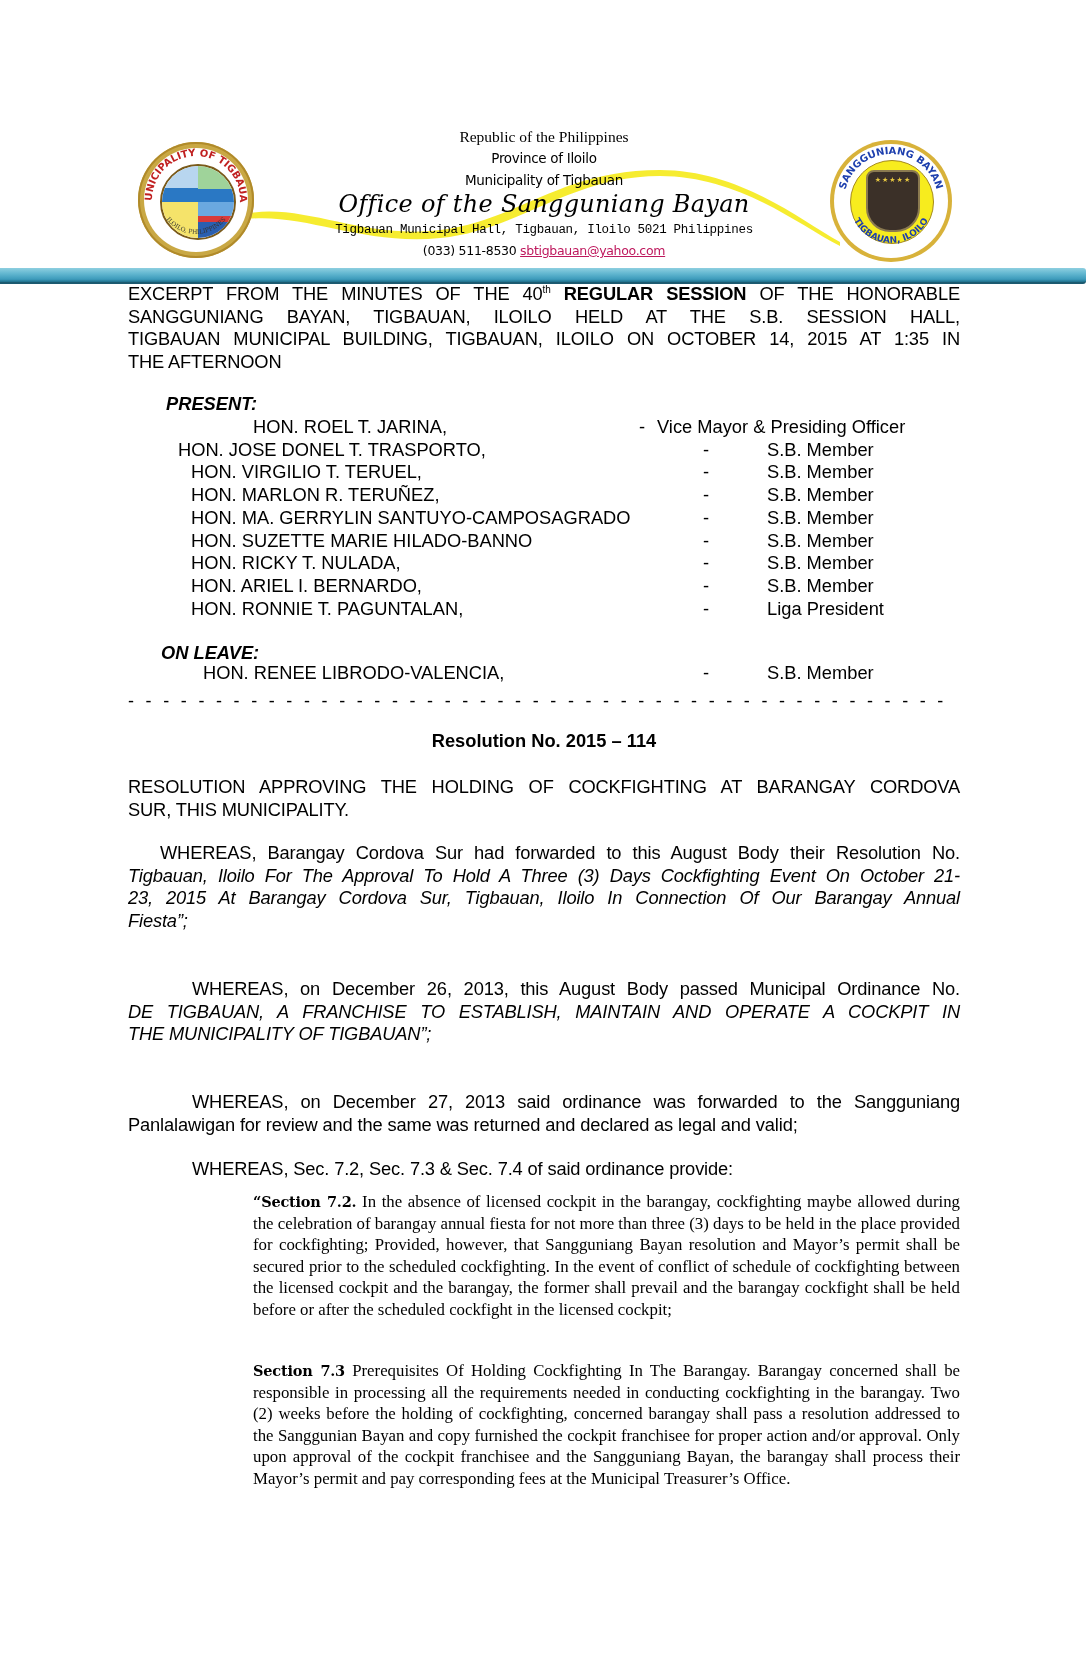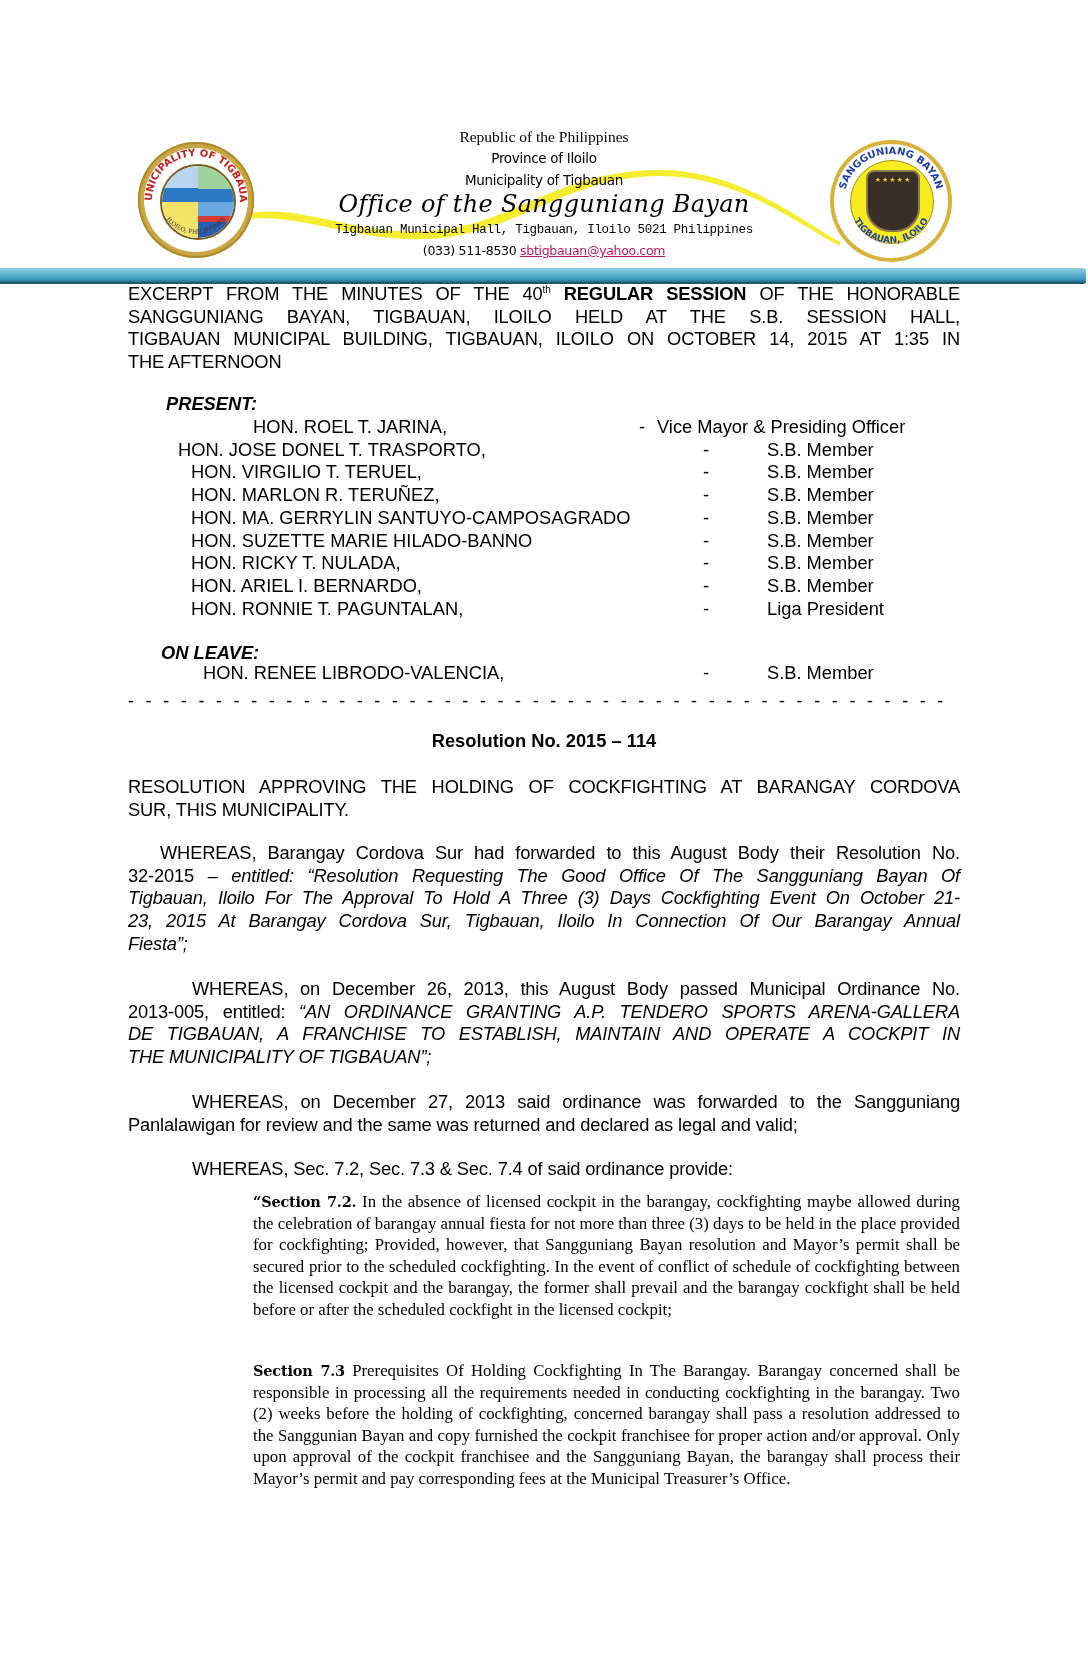--- a/index.html
+++ b/index.html
@@ -192,28 +192,26 @@
 <div class="res-title">Resolution No. 2015 – 114</div>
 
 <div class="body-text" style="top:776px;">
   <div class="justify">RESOLUTION  APPROVING THE HOLDING OF COCKFIGHTING AT BARANGAY CORDOVA</div>
   <div>SUR, THIS MUNICIPALITY.</div>
 </div>
 
 <div id="whereas-container">
     <div class="body-text" style="top: 842px;">
       <div class="justify" style="padding-left: 32px;"><span>WHEREAS, Barangay Cordova Sur had forwarded to this August Body their  Resolution No.</span></div>
-      <div class="justify"><span>32-2015 – </span><span class="i">entitled: “Resolution Requesting The Good Office Of The Sangguniang Bayan Of</span></div>
       <div class="justify"><span class="i">Tigbauan, Iloilo For The Approval To Hold A Three (3) Days Cockfighting Event On October 21-</span></div>
       <div class="justify"><span class="i">23, 2015 At Barangay Cordova Sur, Tigbauan, Iloilo In Connection Of Our Barangay Annual</span></div>
       <div class=""><span class="i">Fiesta”;</span></div>
     </div>
     <div class="body-text" style="top: 978px;">
       <div class="justify" style="padding-left: 64px;"><span>WHEREAS, on December 26, 2013, this August Body passed Municipal Ordinance No.</span></div>
-      <div class="justify"><span>2013-005, entitled: </span><span class="i">“AN ORDINANCE GRANTING A.P. TENDERO SPORTS ARENA-GALLERA</span></div>
       <div class="justify"><span class="i">DE TIGBAUAN, A FRANCHISE TO ESTABLISH, MAINTAIN AND OPERATE A COCKPIT IN</span></div>
       <div class=""><span class="i">THE MUNICIPALITY OF TIGBAUAN”;</span></div>
     </div>
     <div class="body-text" style="top: 1091px;">
       <div class="justify" style="padding-left: 64px;"><span>WHEREAS, on December 27, 2013 said ordinance was forwarded to the Sangguniang</span></div>
       <div class=""><span>Panlalawigan for review and the same was returned and declared as legal and valid;</span></div>
     </div>
     <div class="body-text" style="top: 1158px;">
       <div class="" style="padding-left: 64px;"><span>WHEREAS, Sec. 7.2, Sec. 7.3 &amp; Sec. 7.4 of said ordinance provide:</span></div>
     </div>

